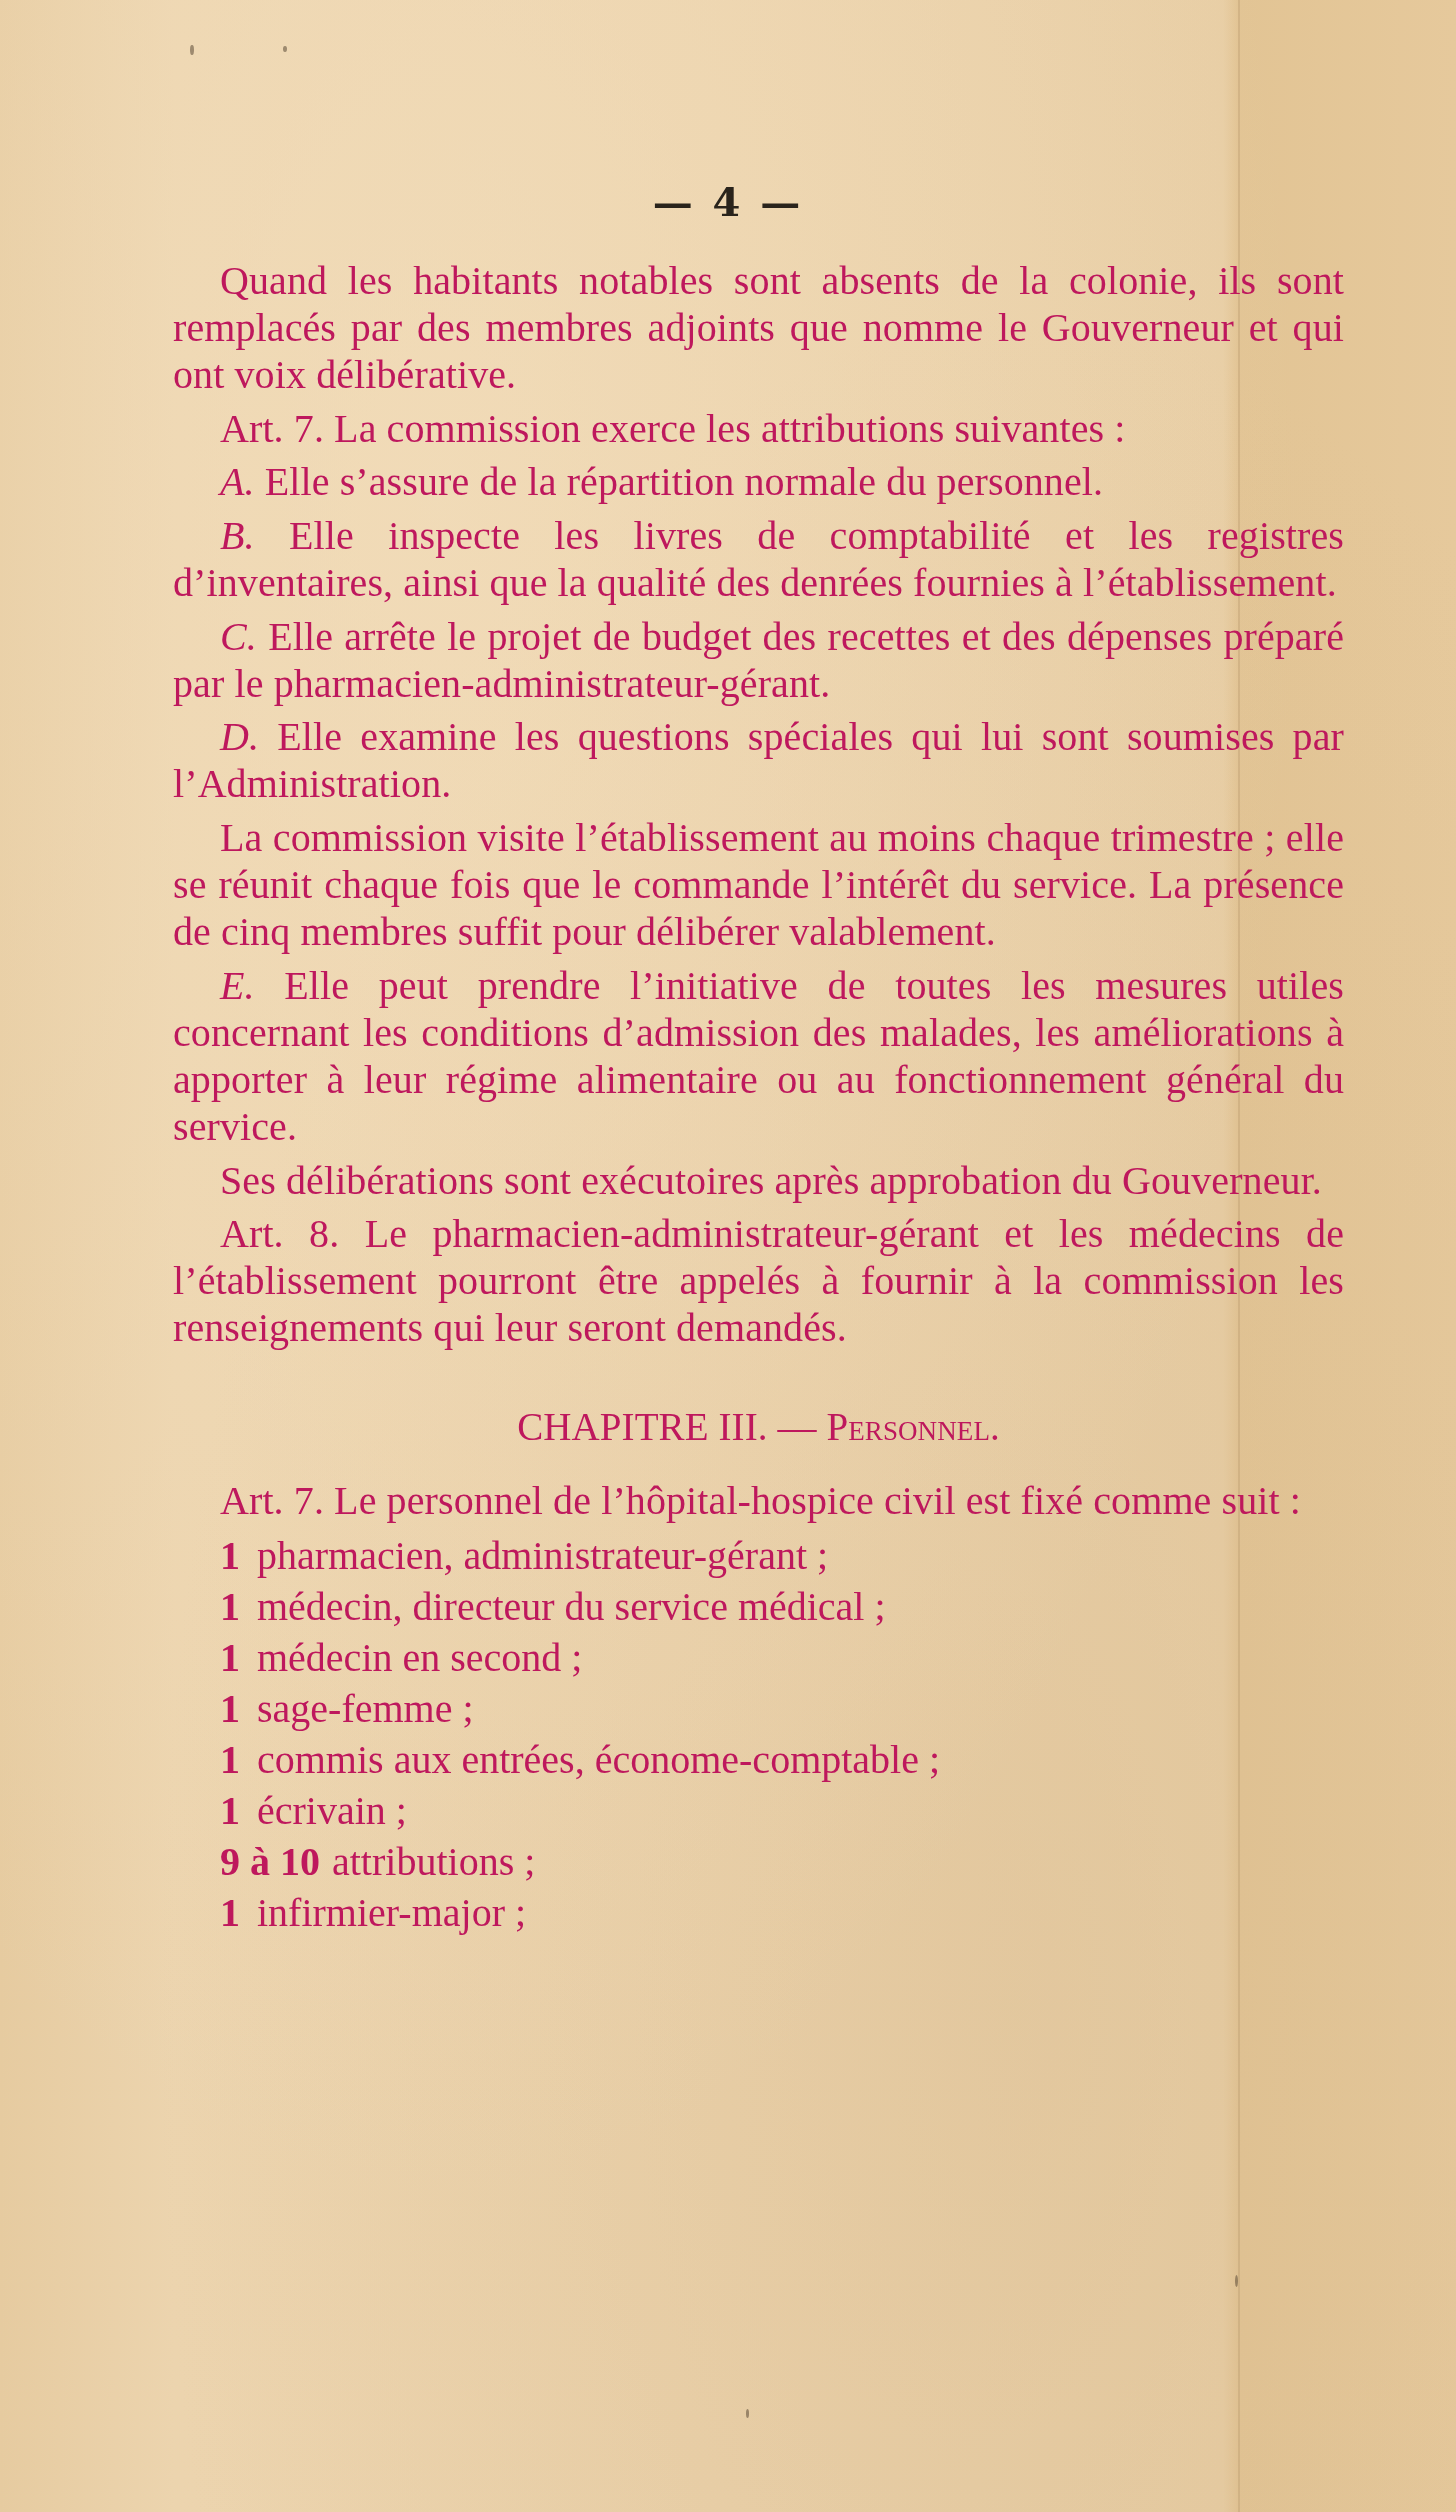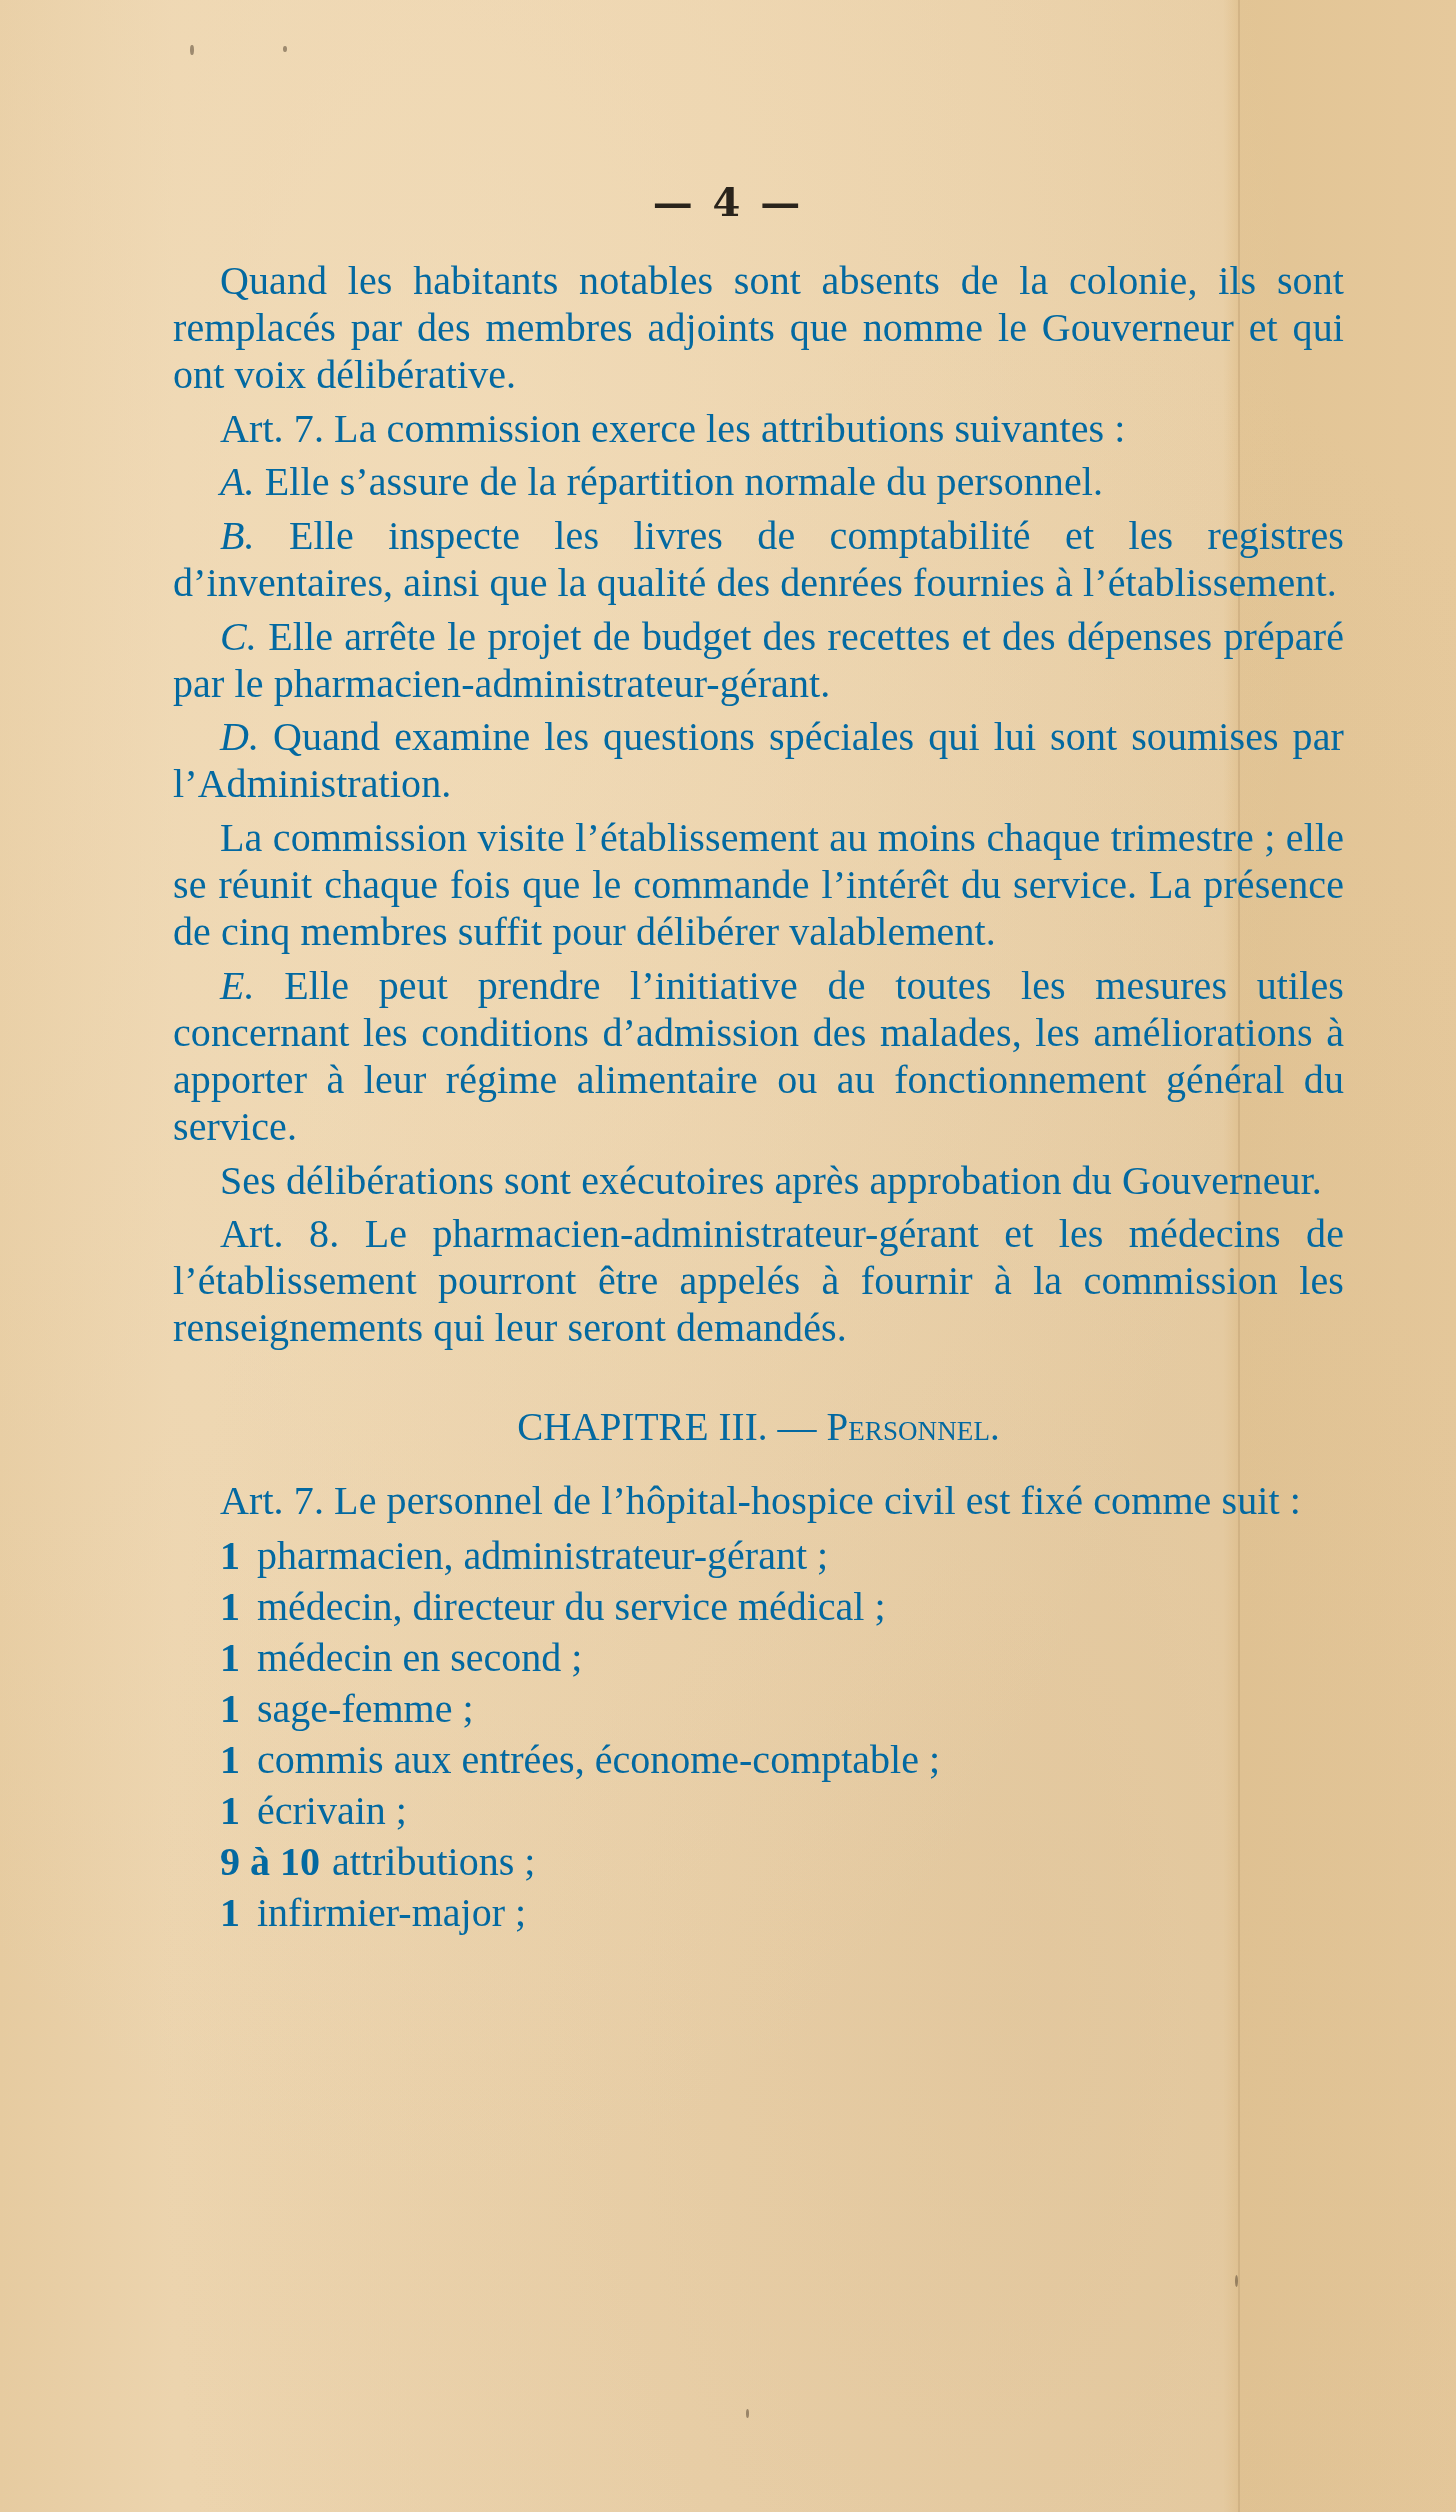--- a/index.html
+++ b/index.html
@@ -40,21 +40,21 @@
     letter-spacing: 3px;
   }
   .column {
     position: absolute;
     left: 173px;
     top: 257px;
     width: 1171px;
     font-family: "Liberation Serif", serif;
     font-size: 40px;
     line-height: 47px;
-    color: #0369a1;
+    color: #be185d;
     text-align: justify;
     font-stretch: condensed;
   }
   .column p {
     margin: 0;
     text-indent: 47px;
     letter-spacing: 0.1px;
   }
   .column p.gap-after { margin-bottom: 6.7px; }
   .item-label { font-style: italic; }
@@ -116,21 +116,21 @@
     <span>Elle inspecte les livres de comptabilité et les registres d’inventaires, ainsi que la qualité des denrées fournies à l’établissement.</span>
   </p>
 
   <p class="gap-after">
     <span class="item-label">C.</span>
     <span>Elle arrête le projet de budget des recettes et des dépenses préparé par le pharmacien-administrateur-gérant.</span>
   </p>
 
   <p class="gap-after">
     <span class="item-label">D.</span>
-    <span>Quand examine les questions spéciales qui lui sont soumises par l’Administration.</span>
+    <span>Elle examine les questions spéciales qui lui sont soumises par l’Administration.</span>
   </p>
 
   <p class="gap-after">
     <span>La commission visite l’établissement au moins chaque trimestre ; elle se réunit chaque fois que le commande l’intérêt du service. La présence de cinq membres suffit pour délibérer valablement.</span>
   </p>
 
   <p class="gap-after">
     <span class="item-label">E.</span>
     <span>Elle peut prendre l’initiative de toutes les mesures utiles concernant les conditions d’admission des malades, les améliorations à apporter à leur régime alimentaire ou au fonctionnement général du service.</span>
   </p>

